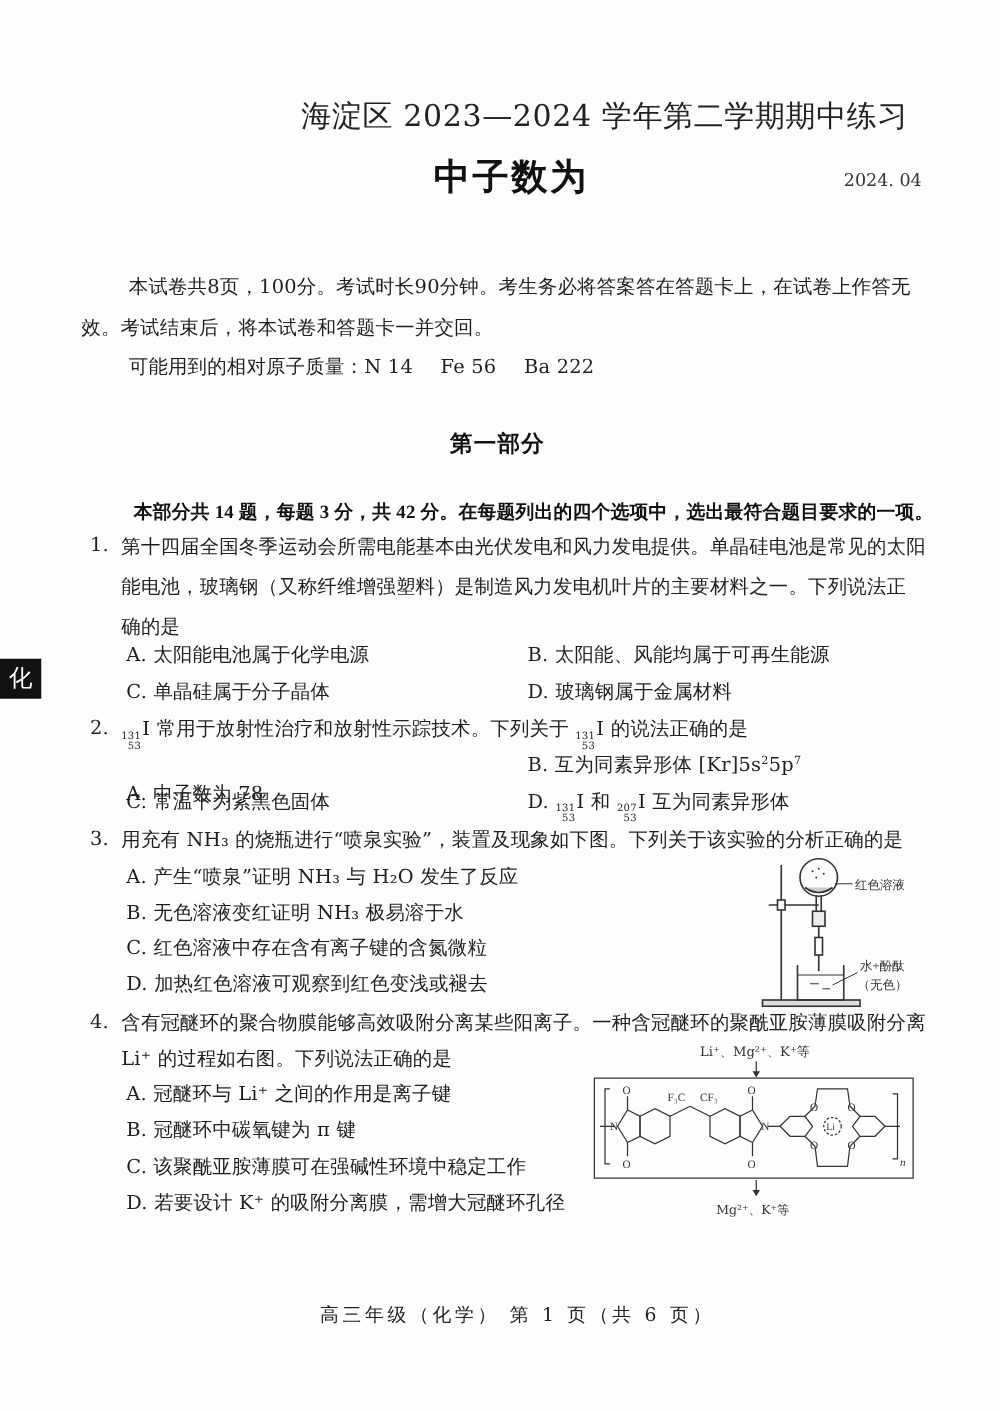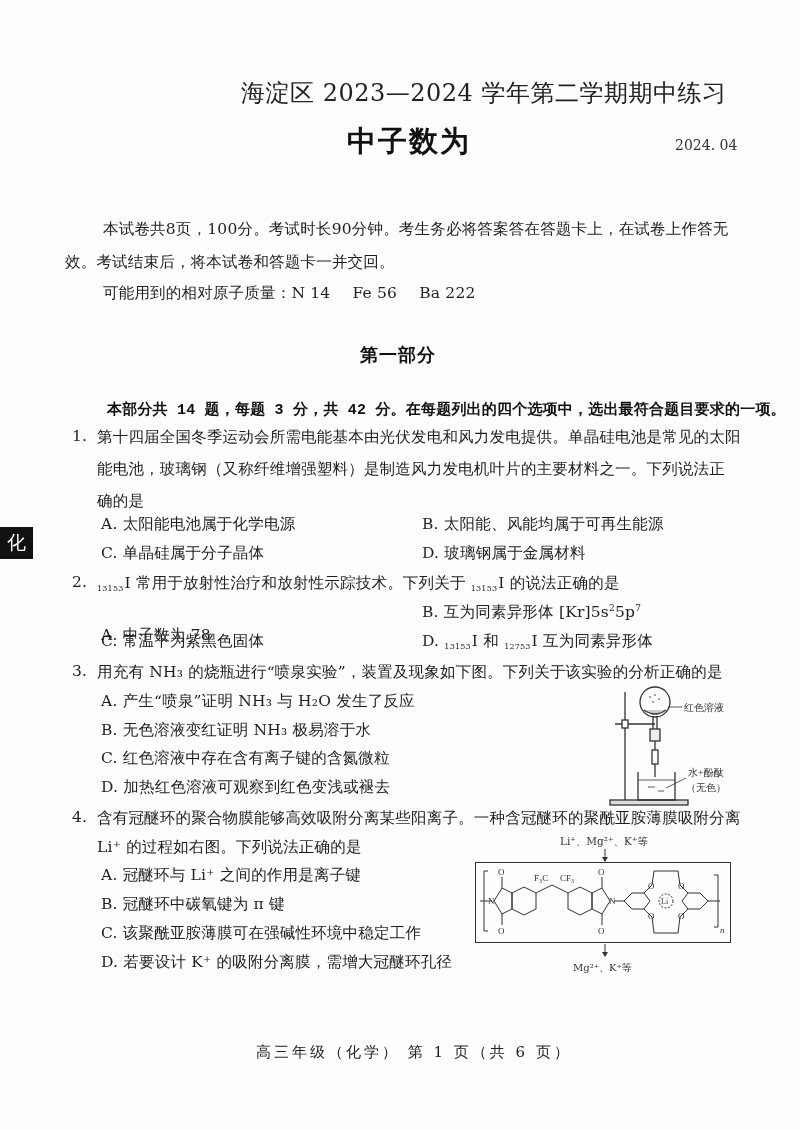--- a/index.html
+++ b/index.html
@@ -8,24 +8,24 @@
   .abs { position:absolute; white-space:nowrap; }
   .t15 { font-size:15.5px; letter-spacing:0.2px; }
   .exam-title { left:241px; top:77px; font-size:24px; letter-spacing:0.5px; color:#222; }
   .subject-title { left:347px; top:122px; font-size:29px; font-weight:bold; letter-spacing:2px; color:#111; }
   .date { left:675px; top:137px; font-size:14px; color:#333; }
   .notice1 { left:103px; top:219px; }
   .notice2 { left:65px; top:252px; }
   .masses { left:103px; top:283px; }
   .masses span.m { margin-left:22px; }
   .part-title { left:360px; top:343px; font-size:18px; font-weight:bold; letter-spacing:1px; color:#111; }
-  .instr { left:107px; top:400px; font-family:Liberation Mono, monospace; font-size:15px; font-weight:bold; color:#111; letter-spacing:0.2px;text-align:center; }
+  .instr { left:107px; top:400px; font-family:Liberation Serif, serif; font-size:15px; font-weight:bold; color:#111; letter-spacing:0.2px;text-align:center; }
   .side-tab { left:0; top:527px; width:33px; height:32px; background:#111; color:#fff; font-size:19px; display:flex; align-items:center; justify-content:center; }
   sup.s, sub.s { font-size:9px; line-height:0; }
-  .iso { display:inline-flex; flex-direction:row; font-size:8px; line-height:8px; vertical-align:-3px; text-align:right; margin-right:1px; }
+  .iso { display:inline-flex; flex-direction:column; font-size:8px; line-height:8px; vertical-align:-3px; text-align:right; margin-right:1px; }
   .figbox { position:absolute; left:475px; top:862px; width:256px; height:81px; border:1.5px solid #333; }
   .footer { left:256px; top:1043px; font-size:15px; letter-spacing:3px; color:#222; }
   svg text { font-family:"Liberation Serif","DejaVu Serif",serif; }
 </style>
 </head>
 <body>
 
 <div class="abs exam-title">海淀区 2023—2024 学年第二学期期中练习</div>
 <div class="abs subject-title">中子数为</div>
 <div class="abs date">2024. 04</div>
@@ -70,21 +70,21 @@
   <div class="abs t15" style="left:101px;top:602px;margin-top:23px;"><span>A.</span> <span>中子数为 78</span></div>
   <div class="abs t15" style="left:422px;top:602px;"><span>B.</span> <span>互为同素异形体 [Kr]5s</span><sup class="s">2</sup><span>5p</span><sup class="s">7</sup></div>
   <div class="abs t15" style="left:101px;top:631px;"><span>C.</span> <span>常温下为紫黑色固体</span></div>
   <div class="abs t15" style="left:422px;top:631px;"><span>D.</span>
     <span class="iso">
         <span>131</span>
         <span>53</span>
       </span><span>I</span>
     <span>和</span>
     <span class="iso">
-        <span>127</span>
+        <span>207</span>
         <span>53</span>
       </span><span>I</span>
     <span>互为同素异形体</span>
   </div>
 </div>
 
 <div>
   <div class="abs t15" style="left:72px;top:662px;">3.</div>
   <div class="abs t15" style="left:97px;top:662px;">用充有 NH₃ 的烧瓶进行“喷泉实验”，装置及现象如下图。下列关于该实验的分析正确的是</div>
   <div class="abs t15" style="left:101px;top:691px;"><span>A.</span> <span>产生“喷泉”证明 NH₃ 与 H₂O 发生了反应</span></div>

